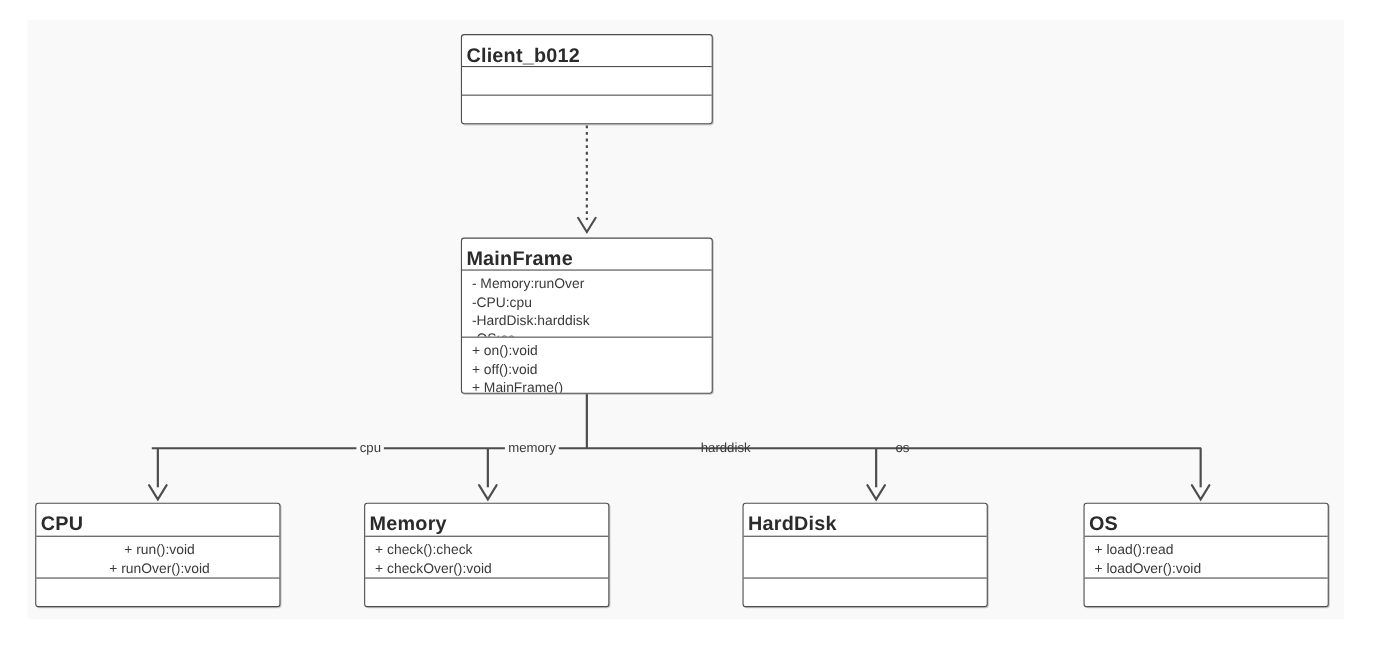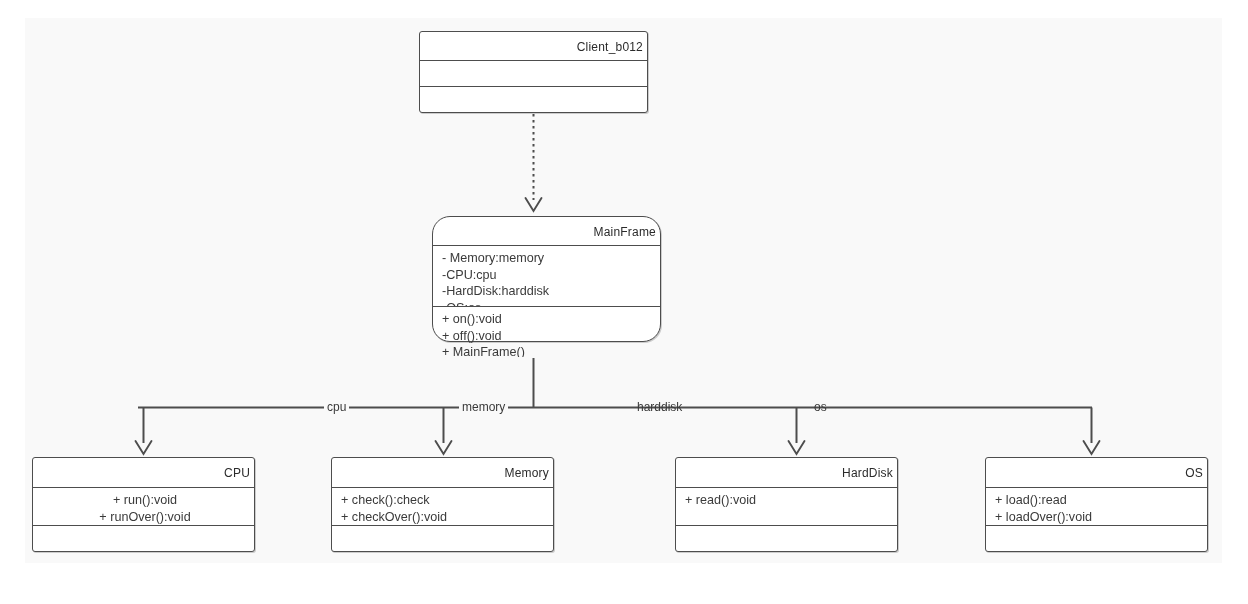--- a/index.html
+++ b/index.html
@@ -38,23 +38,23 @@
   }
   .uml-class {
     position: absolute;
     background: #ffffff;
     border: 1.6px solid #4d4d4d;
     border-radius: 3px;
     box-sizing: border-box;
     box-shadow: 1px 1px 0 rgba(120,120,120,0.35);
   }
   .uml-title {
-    text-align: right;
-    font-weight: normal;
-    font-size: 12px;
+    text-align: left;
+    font-weight: bold;
+    font-size: 18px;
     color: #2b2b2b;
     letter-spacing: 0.2px;
     line-height: 1;
     padding: 9px 4px 9px 4px;
     box-sizing: border-box;
     border-bottom: 1.6px solid #4d4d4d;
     white-space: nowrap;
     overflow: hidden;
   }
   .uml-compartment {
@@ -128,24 +128,24 @@
   <div class="edge-label" style="left:459px; top:401px;">memory</div>
   <div class="edge-label" style="left:634px; top:401px; background:transparent;">harddisk</div>
   <div class="edge-label" style="left:811px; top:401px; background:transparent;">os</div>
 
   <div class="uml-class" id="class-client" style="left:419px; top:31px; width:229px; height:82px;">
     <div class="uml-title" style="height:29px;">Client_b012</div>
     <div class="uml-compartment divided empty" style="height:26px;"></div>
     <div class="uml-compartment empty" style="height:25px;"></div>
   </div>
 
-  <div class="uml-class" id="class-mainframe" style="left:432px; top:216px; width:229px; height:126px;border-radius:18px;">
+  <div class="uml-class" id="class-mainframe" style="left:419px; top:216px; width:229px; height:142px;">
     <div class="uml-title" style="height:29px;">MainFrame</div>
     <div class="uml-compartment divided" style="height:61px;">
-      <div class="member">- Memory:memory</div>
+      <div class="member">- Memory:runOver</div>
       <div class="member">-CPU:cpu</div>
       <div class="member">-HardDisk:harddisk</div>
       <div class="member">-OS:os</div>
     </div>
     <div class="uml-compartment" style="height:50px;">
       <div class="member">+ on():void</div>
       <div class="member">+ off():void</div>
       <div class="member">+ MainFrame()</div>
     </div>
   </div>
@@ -164,21 +164,20 @@
     <div class="uml-compartment divided" style="height:38px;">
       <div class="member">+ check():check</div>
       <div class="member">+ checkOver():void</div>
     </div>
     <div class="uml-compartment empty" style="height:25px;"></div>
   </div>
 
   <div class="uml-class" id="class-harddisk" style="left:675px; top:457px; width:223px; height:95px;">
     <div class="uml-title" style="height:30px;">HardDisk</div>
     <div class="uml-compartment divided" style="height:38px;">
-      <div class="member">+ read():void</div>
     </div>
     <div class="uml-compartment empty" style="height:25px;"></div>
   </div>
 
   <div class="uml-class" id="class-os" style="left:985px; top:457px; width:223px; height:95px;">
     <div class="uml-title" style="height:30px;">OS</div>
     <div class="uml-compartment divided" style="height:38px;">
       <div class="member">+ load():read</div>
       <div class="member">+ loadOver():void</div>
     </div>

